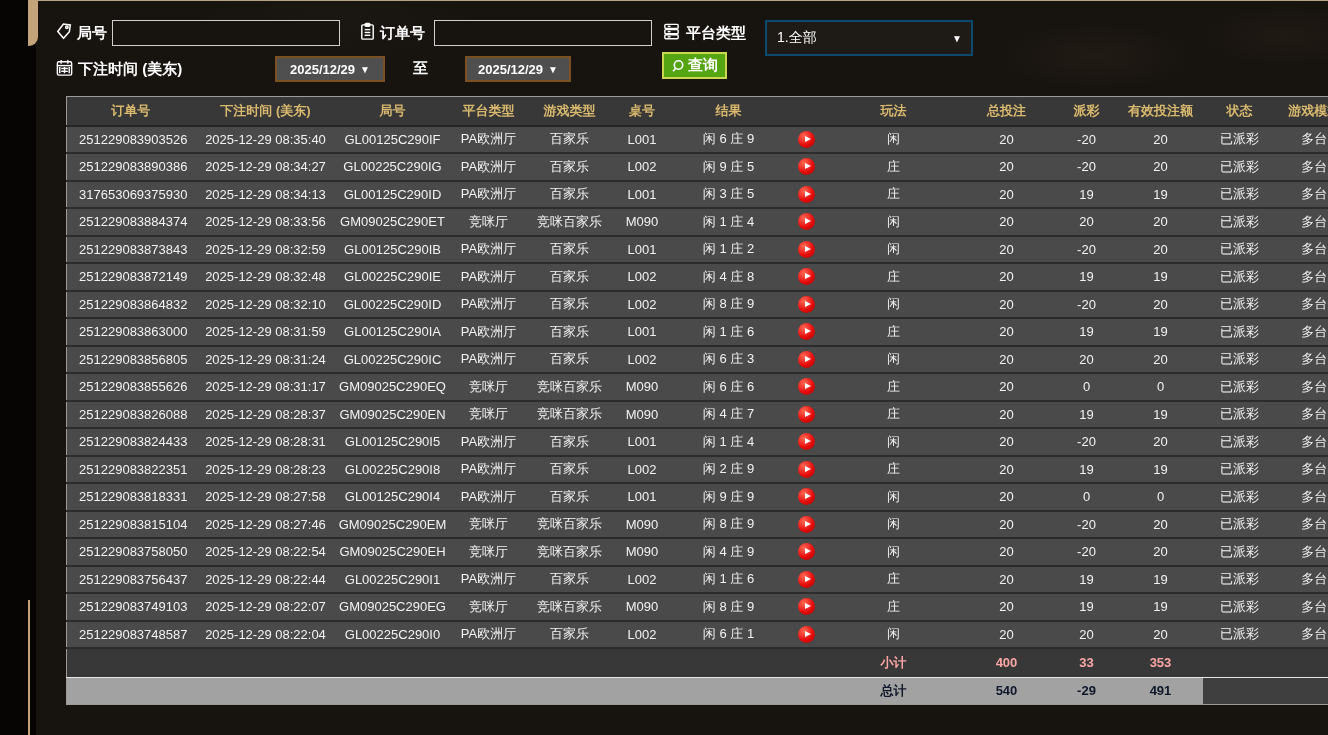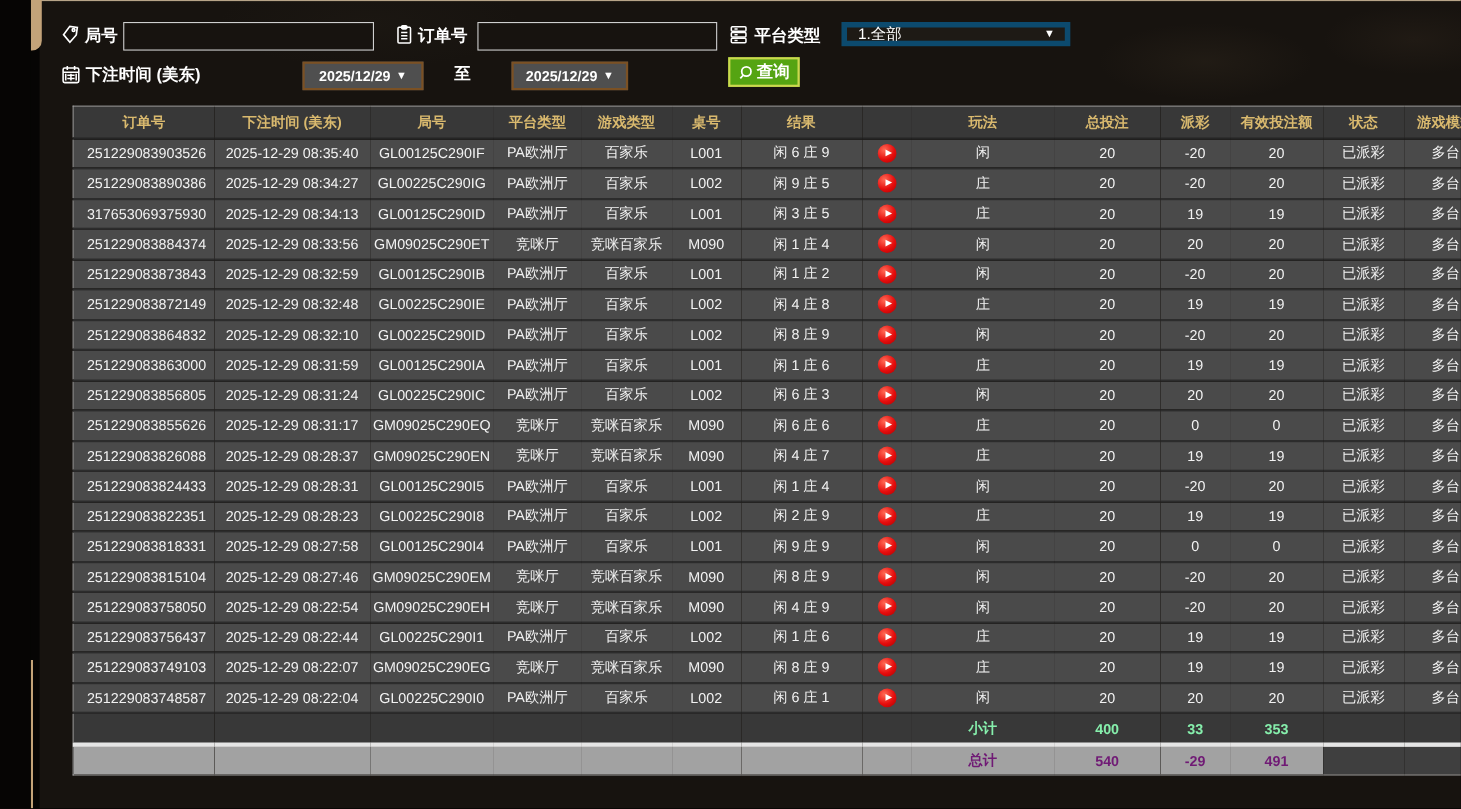--- a/index.html
+++ b/index.html
@@ -14,21 +14,21 @@
   .corner-tab { position:absolute; left:0; top:0; width:10px; height:46px; background:#c3a379;
                 border-radius:0 0 9px 0; }
   .left-accent { position:absolute; left:0; top:600px; bottom:0; width:2px; background:#c3a379; }
 
   
   .flabel { position:absolute; color:#fff; font-weight:bold; font-size:15px; line-height:18px; white-space:nowrap; }
   .ficon { position:absolute; width:19px; height:19px; }
   .ficon svg { width:100%; height:100%; display:block; }
   .tinput { position:absolute; height:26px; background:#17130f; border:1px solid #cfcfcf; color:#fff;
             font-size:13px; padding:0 6px; outline:none; }
-  .sel { position:absolute; height:22px; background:#1e1a15; border:5px solid #0c4a6e; color:#fff;
+  .sel { position:absolute; height:36px; background:#1e1a15; border:2px solid #0c4a6e; color:#fff;
          font-size:14px; display:flex; align-items:center; padding:0 10px; cursor:pointer; }
   .sel .arrow { position:absolute; right:9px; font-size:10px; color:#fff; }
   .datebox { position:absolute; height:26px; background:#4f4f4f; border:2px solid #7b5124; color:#fff;
              font-weight:bold; font-size:13px; display:flex; align-items:center; justify-content:center;
              gap:5px; cursor:pointer; }
   .datebox .arrow { font-size:10px; }
   .query-btn { position:absolute; height:27px; background:#55a412; border:2px solid #cbd74f; color:#fff;
                font-weight:bold; font-size:15px; display:flex; align-items:center; gap:3px; padding:0 7px;
                cursor:pointer; }
   .query-btn svg { width:14px; height:14px; }
@@ -38,22 +38,22 @@
                  table-layout:fixed; border:1px solid #9c9c9c; }
   table.orders th { background:#383838; color:#d9b96e; font-weight:bold; font-size:13px; height:29px;
                     border-bottom:2px solid #252525; white-space:nowrap; overflow:hidden; }
   table.orders td { background:#4a4a4a; color:#f2f2f2; font-size:13px; height:27.5px; text-align:center;
                     border-bottom:2px solid #2c2c2c; white-space:nowrap; overflow:hidden; vertical-align:middle; }
   table.orders td.c-order { text-align:center; padding-left:5px; }
   td.win  { color:#53e413; }
   td.lose { color:#b5122a; }
   td.zero { color:#f2f2f2; }
   td.status-paid { color:#2fd430; }
-  tr.subtotal td { background:#383838; color:#86efac; font-weight:bold; font-size:13px; height:29px; border-bottom:4px solid #e5e5e5; }
-  tr.total td { background:#a2a2a2; color:#701a75; font-weight:bold; font-size:13px; height:27px; border-bottom:none; }
+  tr.subtotal td { background:#383838; color:#fca5a5; font-weight:bold; font-size:13px; height:29px; border-bottom:1px solid #e5e5e5; }
+  tr.total td { background:#a2a2a2; color:#0f172a; font-weight:bold; font-size:13px; height:27px; border-bottom:none; }
   tr.total td.dark-end { background:#3f3f3f; }
   .play-btn { display:inline-block; width:17px; height:17px; border-radius:50%; position:relative;
               background:radial-gradient(circle at 35% 30%, #ff6a55, #e60d0d 55%, #a80000); cursor:pointer;
               vertical-align:middle; }
   .play-btn::after { content:""; position:absolute; left:7px; top:5px; width:0; height:0;
                      border-left:6px solid #fff; border-top:3.5px solid transparent; border-bottom:3.5px solid transparent; }
 </style>
 </head>
 <body>
 

